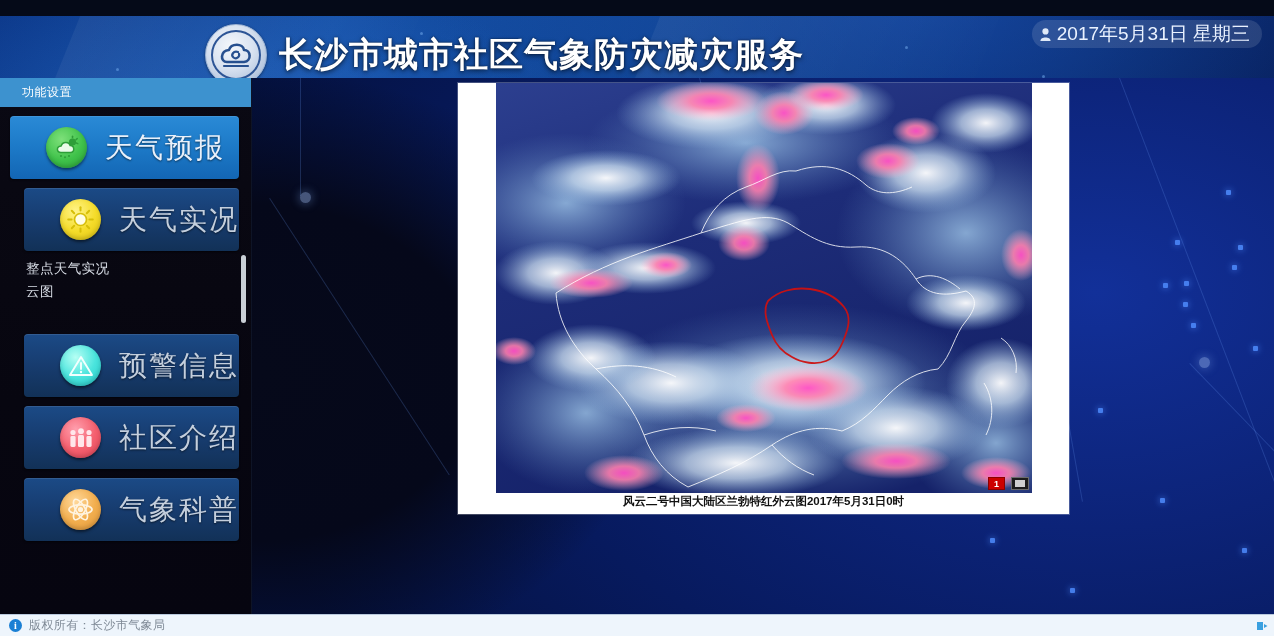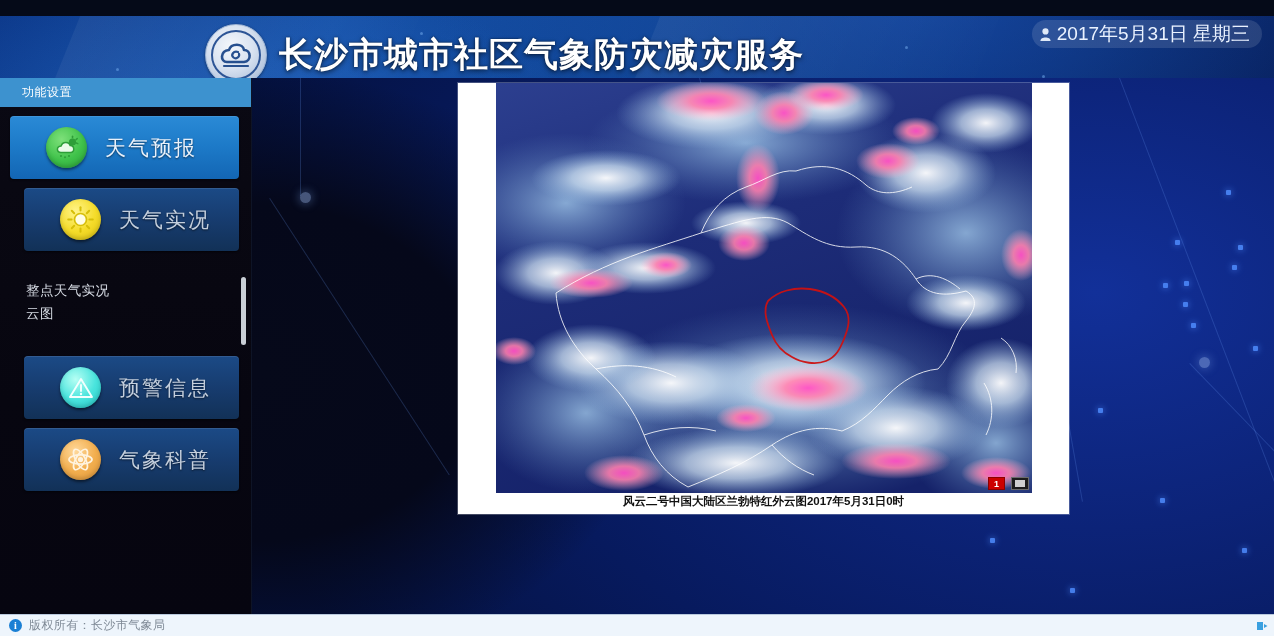--- a/index.html
+++ b/index.html
@@ -118,39 +118,39 @@
     box-shadow: inset 0 1px 0 rgba(255,255,255,.10), 0 1px 2px rgba(0,0,0,.6);
   }
   .nav-btn.active {
     background: linear-gradient(180deg, #2a8ad6 0%, #1d7ac8 48%, #1366b4 100%);
   }
   .nav-btn.idle {
     background: linear-gradient(180deg, #1b4a86 0%, #173c6f 50%, #123157 100%);
     margin-left: 24px;
   }
   .nav-btn .nav-label {
-    font-size: 21px; color: #e9f1fb; letter-spacing: 2px;
+    font-size: 28px; color: #e9f1fb; letter-spacing: 2px;
     text-shadow: 0 1px 2px rgba(0,0,0,.55);
   }
   .nav-btn.idle .nav-label { color: #c4cfdd; }
   .nav-icon {
     width: 41px; height: 41px; border-radius: 50%;
     display: flex; align-items: center; justify-content: center;
     flex: 0 0 auto;
     box-shadow: 0 2px 3px rgba(0,0,0,.5), inset 0 -2px 4px rgba(0,0,0,.18);
   }
   .ic-forecast { background: radial-gradient(circle at 38% 30%, #7ee07a, #3fc24a 55%, #2aa238 100%); }
   .ic-live     { background: radial-gradient(circle at 38% 30%, #fff48a, #f5dc2a 52%, #ddc310 100%); }
   .ic-warn     { background: radial-gradient(circle at 38% 30%, #b6fff4, #4ae4dd 52%, #22c8c6 100%); }
   .ic-comm     { background: radial-gradient(circle at 38% 30%, #ff9fae, #f4606f 52%, #e04456 100%); }
   .ic-sci      { background: radial-gradient(circle at 38% 30%, #ffd89a, #f2ae4e 52%, #e0973a 100%); }
 
   #submenu {
     position: relative;
-    margin-top: 24px; padding: 4px 0 6px 26px;
+    margin-top: 2px; padding: 4px 0 6px 26px;
     height: 72px;
   }
   .sub-item {
     color: #d8dde6; font-size: 13.5px; line-height: 23px;
     cursor: pointer; letter-spacing: .4px;
   }
   #submenu-scrollbar {
     position: absolute; right: 5px; top: 2px;
     width: 5px; height: 68px; border-radius: 3px;
     background: #c9cfd6;
@@ -326,20 +326,35 @@
       <span class="nav-icon ic-warn">
         <svg width="26" height="24" viewBox="0 0 26 24">
           <path d="M13 3 L24 21 H2 Z" fill="none" stroke="#f2fffe" stroke-width="1.9" stroke-linejoin="round"></path>
           <path d="M13 9 v6" stroke="#f2fffe" stroke-width="1.9" stroke-linecap="round"></path>
           <circle cx="13" cy="18" r="1.2" fill="#f2fffe"></circle>
         </svg>
       </span>
       <span class="nav-label">预警信息</span>
     </div>
 
+    <div class="nav-btn idle">
+      <span class="nav-icon ic-comm">
+        <svg width="26" height="24" viewBox="0 0 26 24">
+          <g fill="#ffe6ea">
+            <circle cx="5" cy="6.5" r="2.6"></circle>
+              <rect x="2.4" y="10" width="5.2" height="11" rx="1.4"></rect>
+            <circle cx="13" cy="5.2" r="2.9"></circle>
+              <rect x="10" y="9" width="6" height="12" rx="1.5"></rect>
+            <circle cx="21" cy="6.5" r="2.6"></circle>
+              <rect x="18.4" y="10" width="5.2" height="11" rx="1.4"></rect>
+          </g>
+        </svg>
+      </span>
+      <span class="nav-label">社区介绍</span>
+    </div>
 
     <div class="nav-btn idle">
       <span class="nav-icon ic-sci">
         <svg width="27" height="27" viewBox="0 0 27 27">
           <g fill="none" stroke="#fff3df" stroke-width="1.7">
             <ellipse cx="13.5" cy="13.5" rx="11.5" ry="4.6"></ellipse>
             <ellipse cx="13.5" cy="13.5" rx="11.5" ry="4.6" transform="rotate(60 13.5 13.5)"></ellipse>
             <ellipse cx="13.5" cy="13.5" rx="11.5" ry="4.6" transform="rotate(120 13.5 13.5)"></ellipse>
           </g>
           <circle cx="13.5" cy="13.5" r="2.6" fill="#fff3df"></circle>

